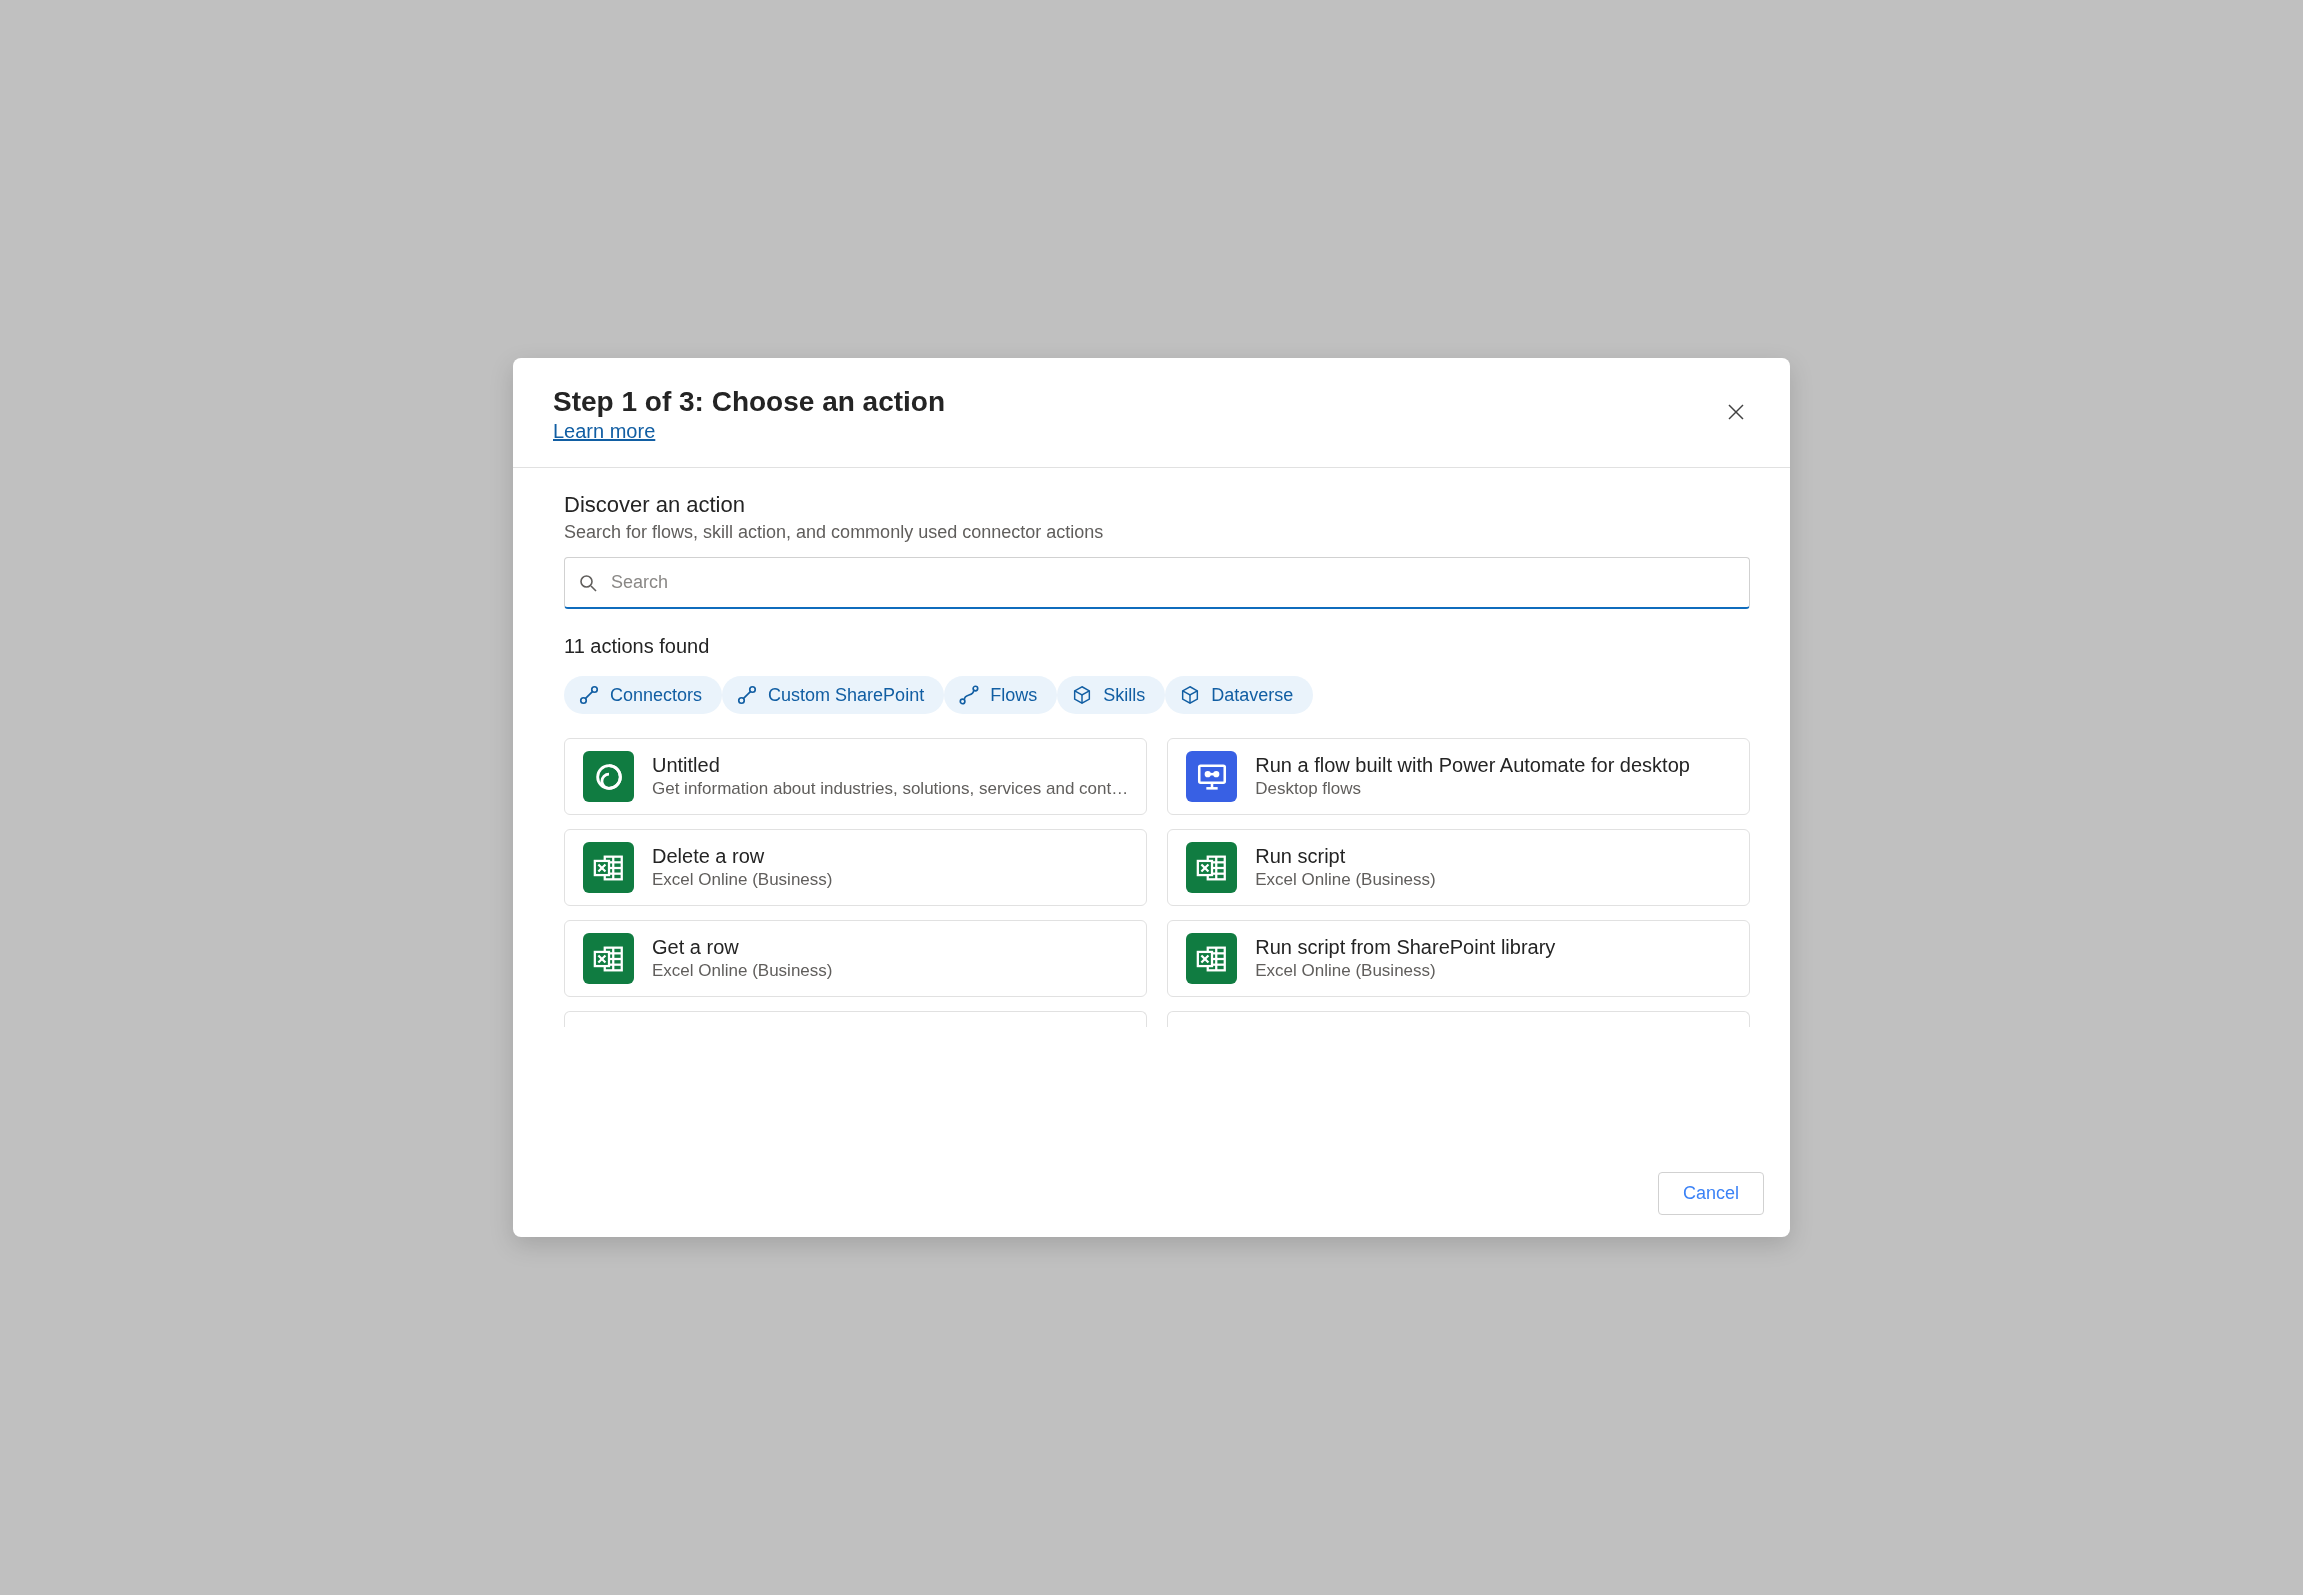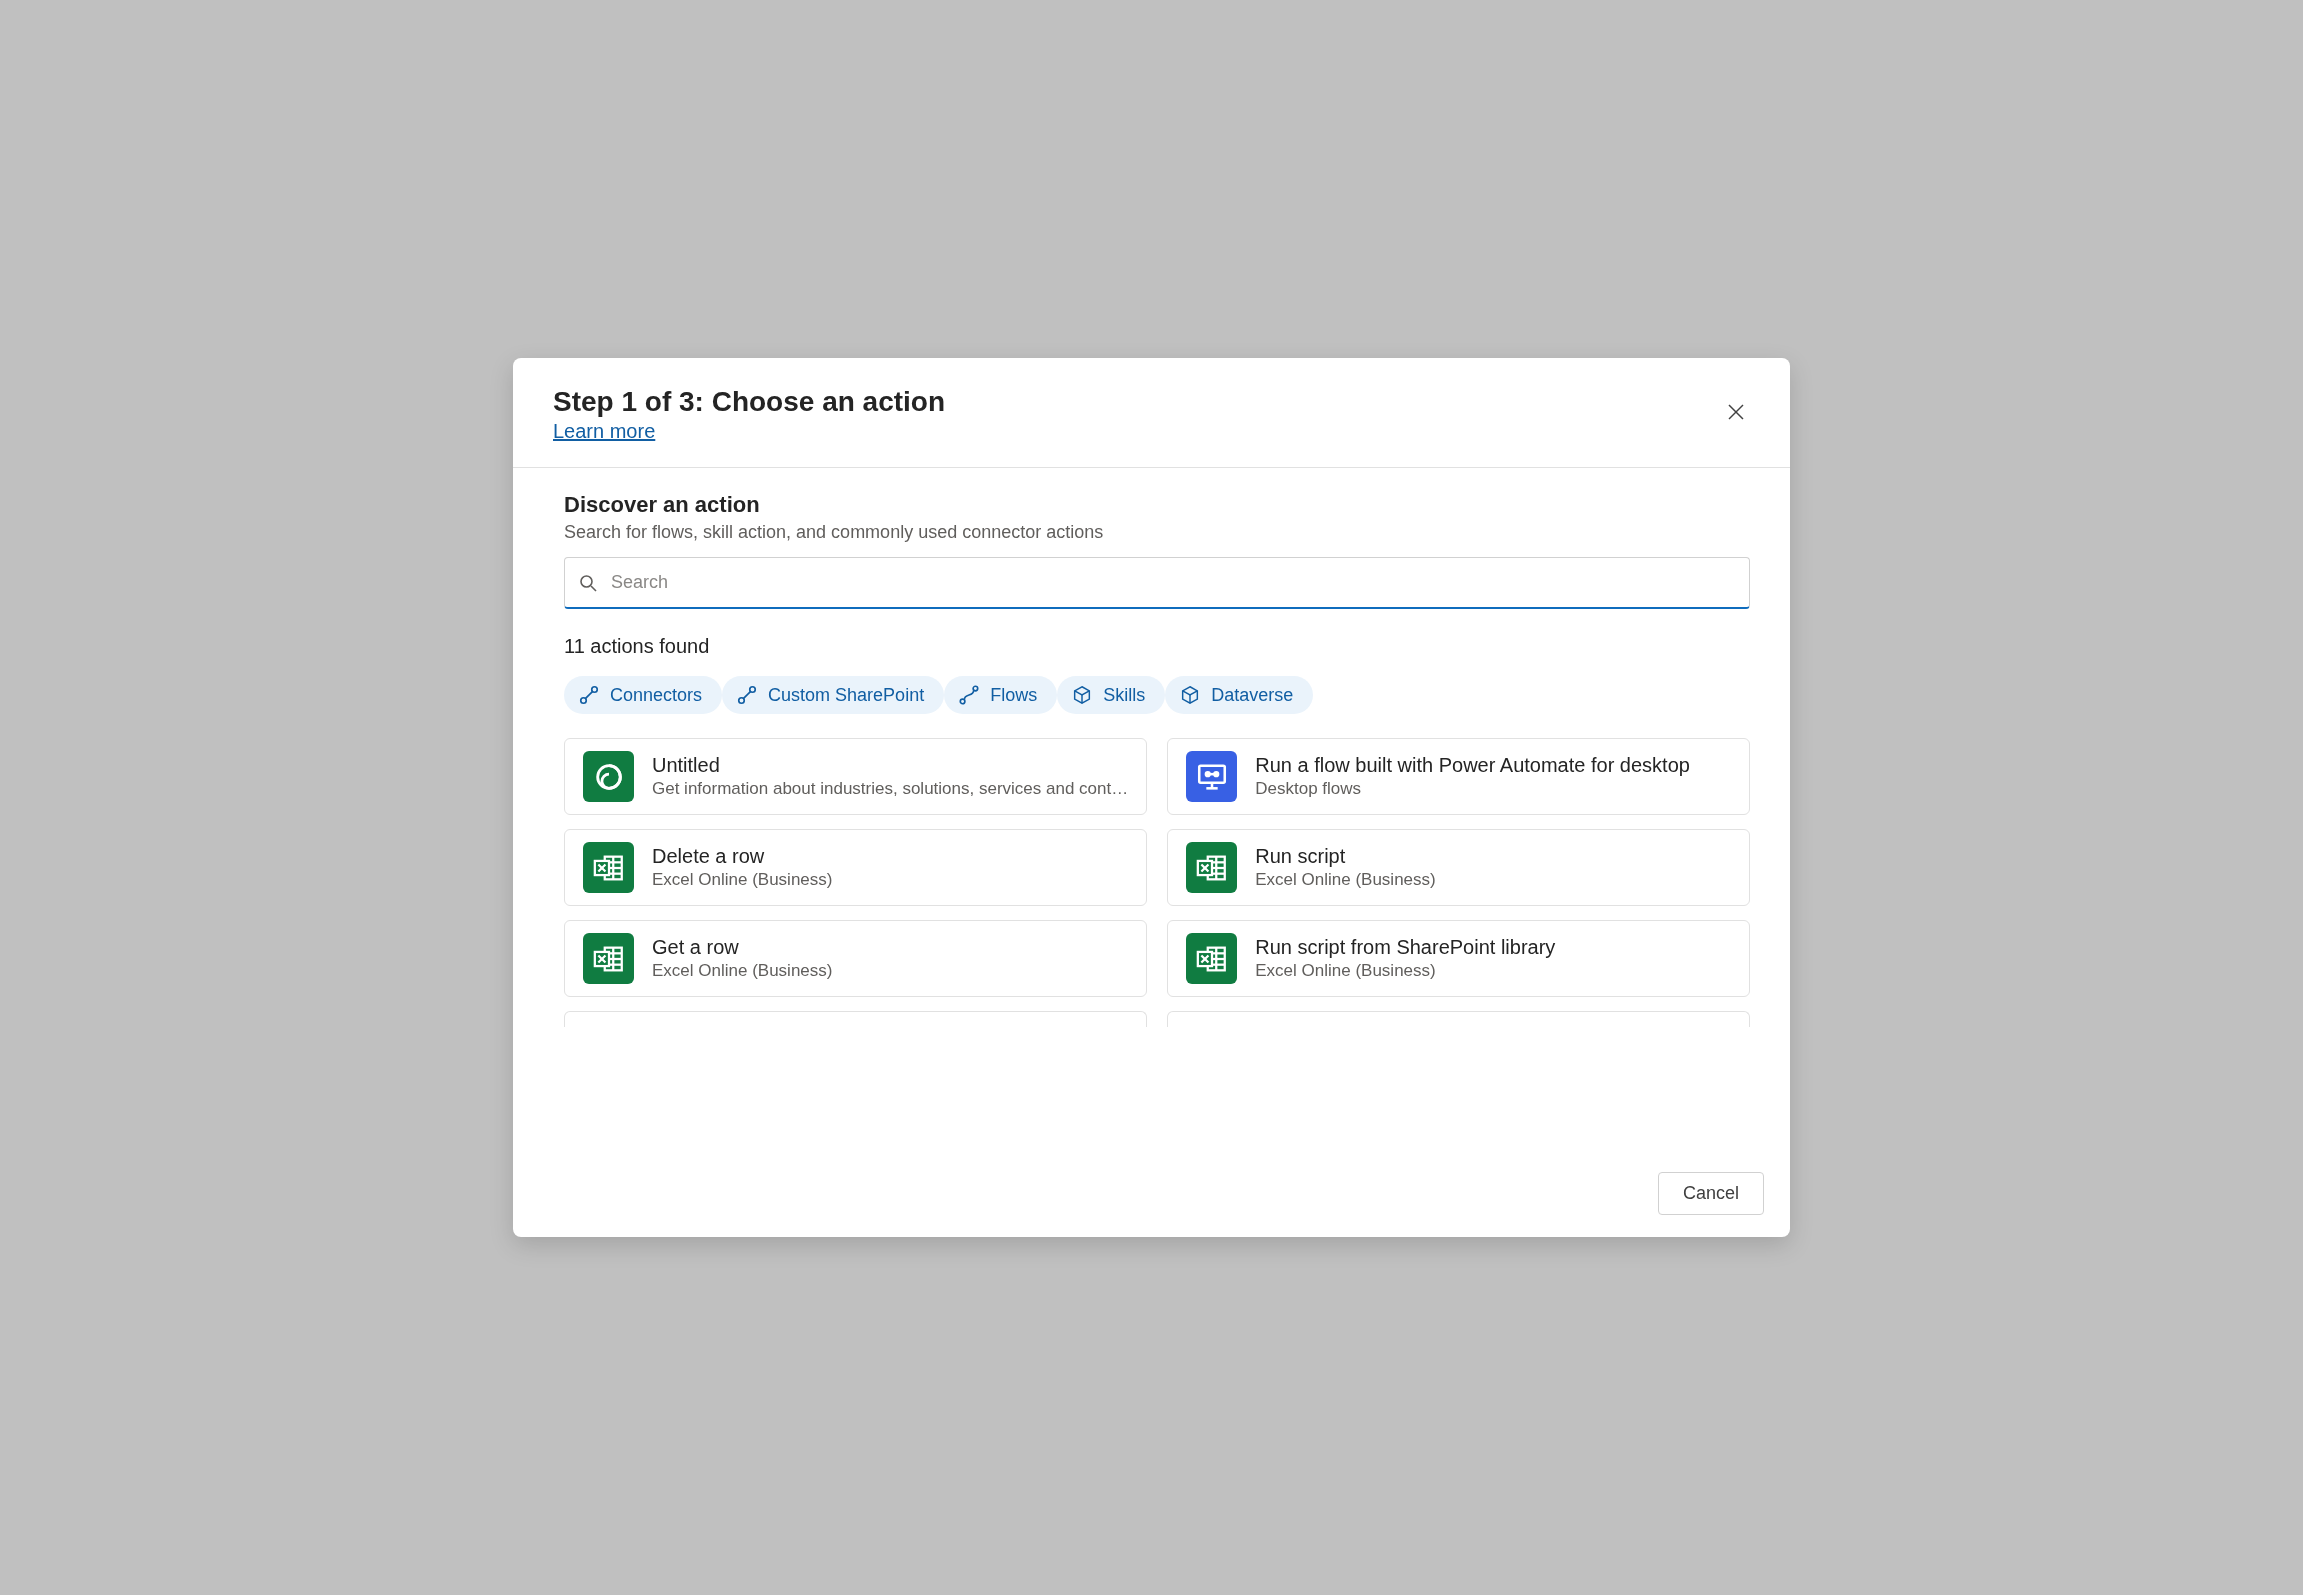--- a/index.html
+++ b/index.html
@@ -60,21 +60,21 @@
     justify-content: center;
     color: #424242;
   }
   .dialog-body {
     flex: 1;
     padding: 24px 40px 0 51px;
     overflow: hidden;
   }
   .section-title {
     font-size: 22px;
-    font-weight: 700;
+    font-weight: 400;
     color: #242424;
     margin-bottom: 4px;
   }
   .section-subtitle {
     font-size: 18px;
     color: #605e5c;
     margin-bottom: 14px;
   }
   .search-wrap {
     position: relative;
@@ -172,21 +172,21 @@
     padding: 18px 26px 22px 26px;
     display: flex;
     justify-content: flex-end;
   }
   .cancel-btn {
     background: #fff;
     border: 1px solid #d1d1d1;
     border-radius: 4px;
     padding: 10px 24px;
     font-size: 18px;
-    color: #404040;
+    color: #3b82f6;
     cursor: pointer;
     font-family: inherit;
   }
 </style>
 </head>
 <body>
 
 <div class="dialog">
 
   <div class="dialog-header">

